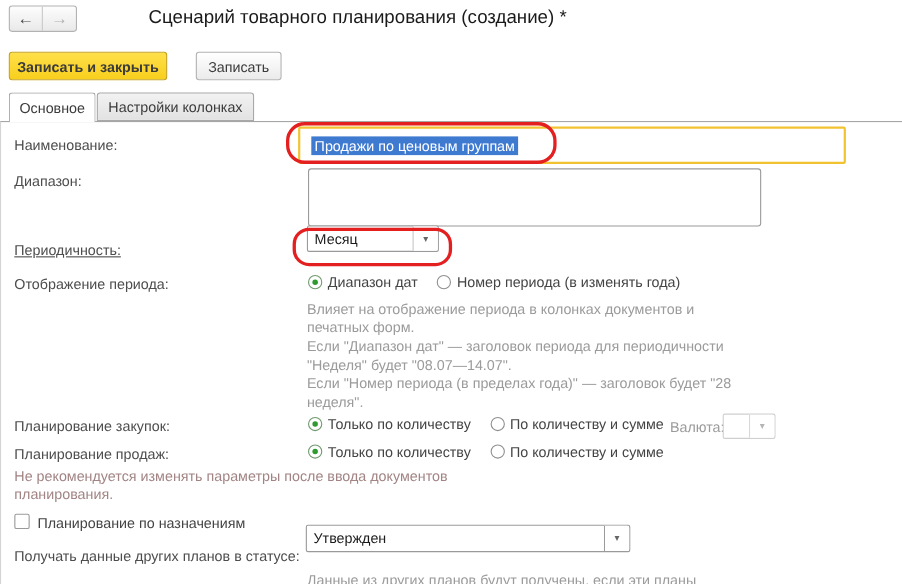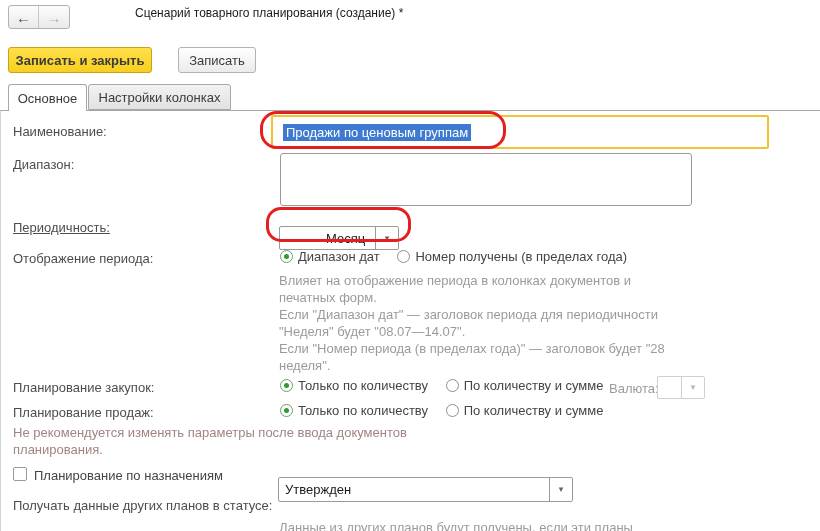--- a/index.html
+++ b/index.html
@@ -7,21 +7,21 @@
   .screen { position:relative; width:820px; height:531px; background:#fff; overflow:hidden; }
 
   
   .navgroup { position:absolute; left:8px; top:5px; width:62px; height:24px;
     border:1px solid #b2b2b2; border-radius:3px;
     background:linear-gradient(#fdfdfd,#e9e9e9); display:flex; }
   .navbtn { width:50%; display:flex; align-items:center; justify-content:center;
     font-size:15px; font-weight:bold; cursor:pointer; }
   .navbtn.back { color:#4a4a4a; border-right:1px solid #c9c9c9; }
   .navbtn.fwd { color:#b0b0b0; }
-  .title { position:absolute; left:135px; top:6px; font-size:12px; color:#1a1a1a; }
+  .title { position:absolute; left:135px; top:6px; font-size:17px; color:#1a1a1a; }
 
   
   .btn { position:absolute; top:47px; height:26px; border-radius:3px; font-size:13px;
     display:flex; align-items:center; justify-content:center; cursor:pointer; }
   .btn.primary { left:8px; width:144px; background:linear-gradient(#ffe04a,#f8cf1d);
     border:1px solid #c7a21b; font-weight:bold; color:#3b3b3b; }
   .btn.secondary { left:178px; width:78px; background:linear-gradient(#ffffff,#ebebeb);
     border:1px solid #b2b2b2; color:#3b3b3b; }
 
   
@@ -96,31 +96,31 @@
 
     <div class="lbl" style="left:12px; top:13px;">Наименование:</div>
     <div class="field-name">
       <span class="sel-text">Продажи по ценовым группам</span>
     </div>
 
     <div class="lbl" style="left:12px; top:46px;">Диапазон:</div>
     <div class="textarea"></div>
 
     <div class="lbl" style="left:12px; top:109px;text-decoration:underline;">Периодичность:</div>
-    <div class="combo" style="left:278px; top:115px; width:120px; height:24px;padding-left:40px;">
+    <div class="combo" style="left:278px; top:94px; width:120px; height:24px;">
       <span class="combo-value">Месяц</span>
       <span class="combo-btn">
         <span class="caret">▾</span>
       </span>
     </div>
 
     <div class="lbl" style="left:12px; top:140px;">Отображение периода:</div>
     <div class="opt" style="left:279px; top:138px;">
       <span class="radio sel"></span><span class="rlabel">Диапазон дат</span>
-      <span class="radio"></span><span class="rlabel">Номер получены (в пределах года)</span>
+      <span class="radio"></span><span class="rlabel">Номер периода (в изменять года)</span>
     </div>
 
     <div class="hint" style="left:278px; top:162px;">Влияет на отображение периода в колонках документов и</div>
     <div class="hint" style="left:278px; top:179px;">печатных форм.</div>
     <div class="hint" style="left:278px; top:196px;">Если "Диапазон дат" — заголовок периода для периодичности</div>
     <div class="hint" style="left:278px; top:213px;">"Неделя" будет "08.07—14.07".</div>
     <div class="hint" style="left:278px; top:230px;">Если "Номер периода (в пределах года)" — заголовок будет "28</div>
     <div class="hint" style="left:278px; top:247px;">неделя".</div>
 
     <div class="lbl" style="left:12px; top:269px;">Планирование закупок:</div>

